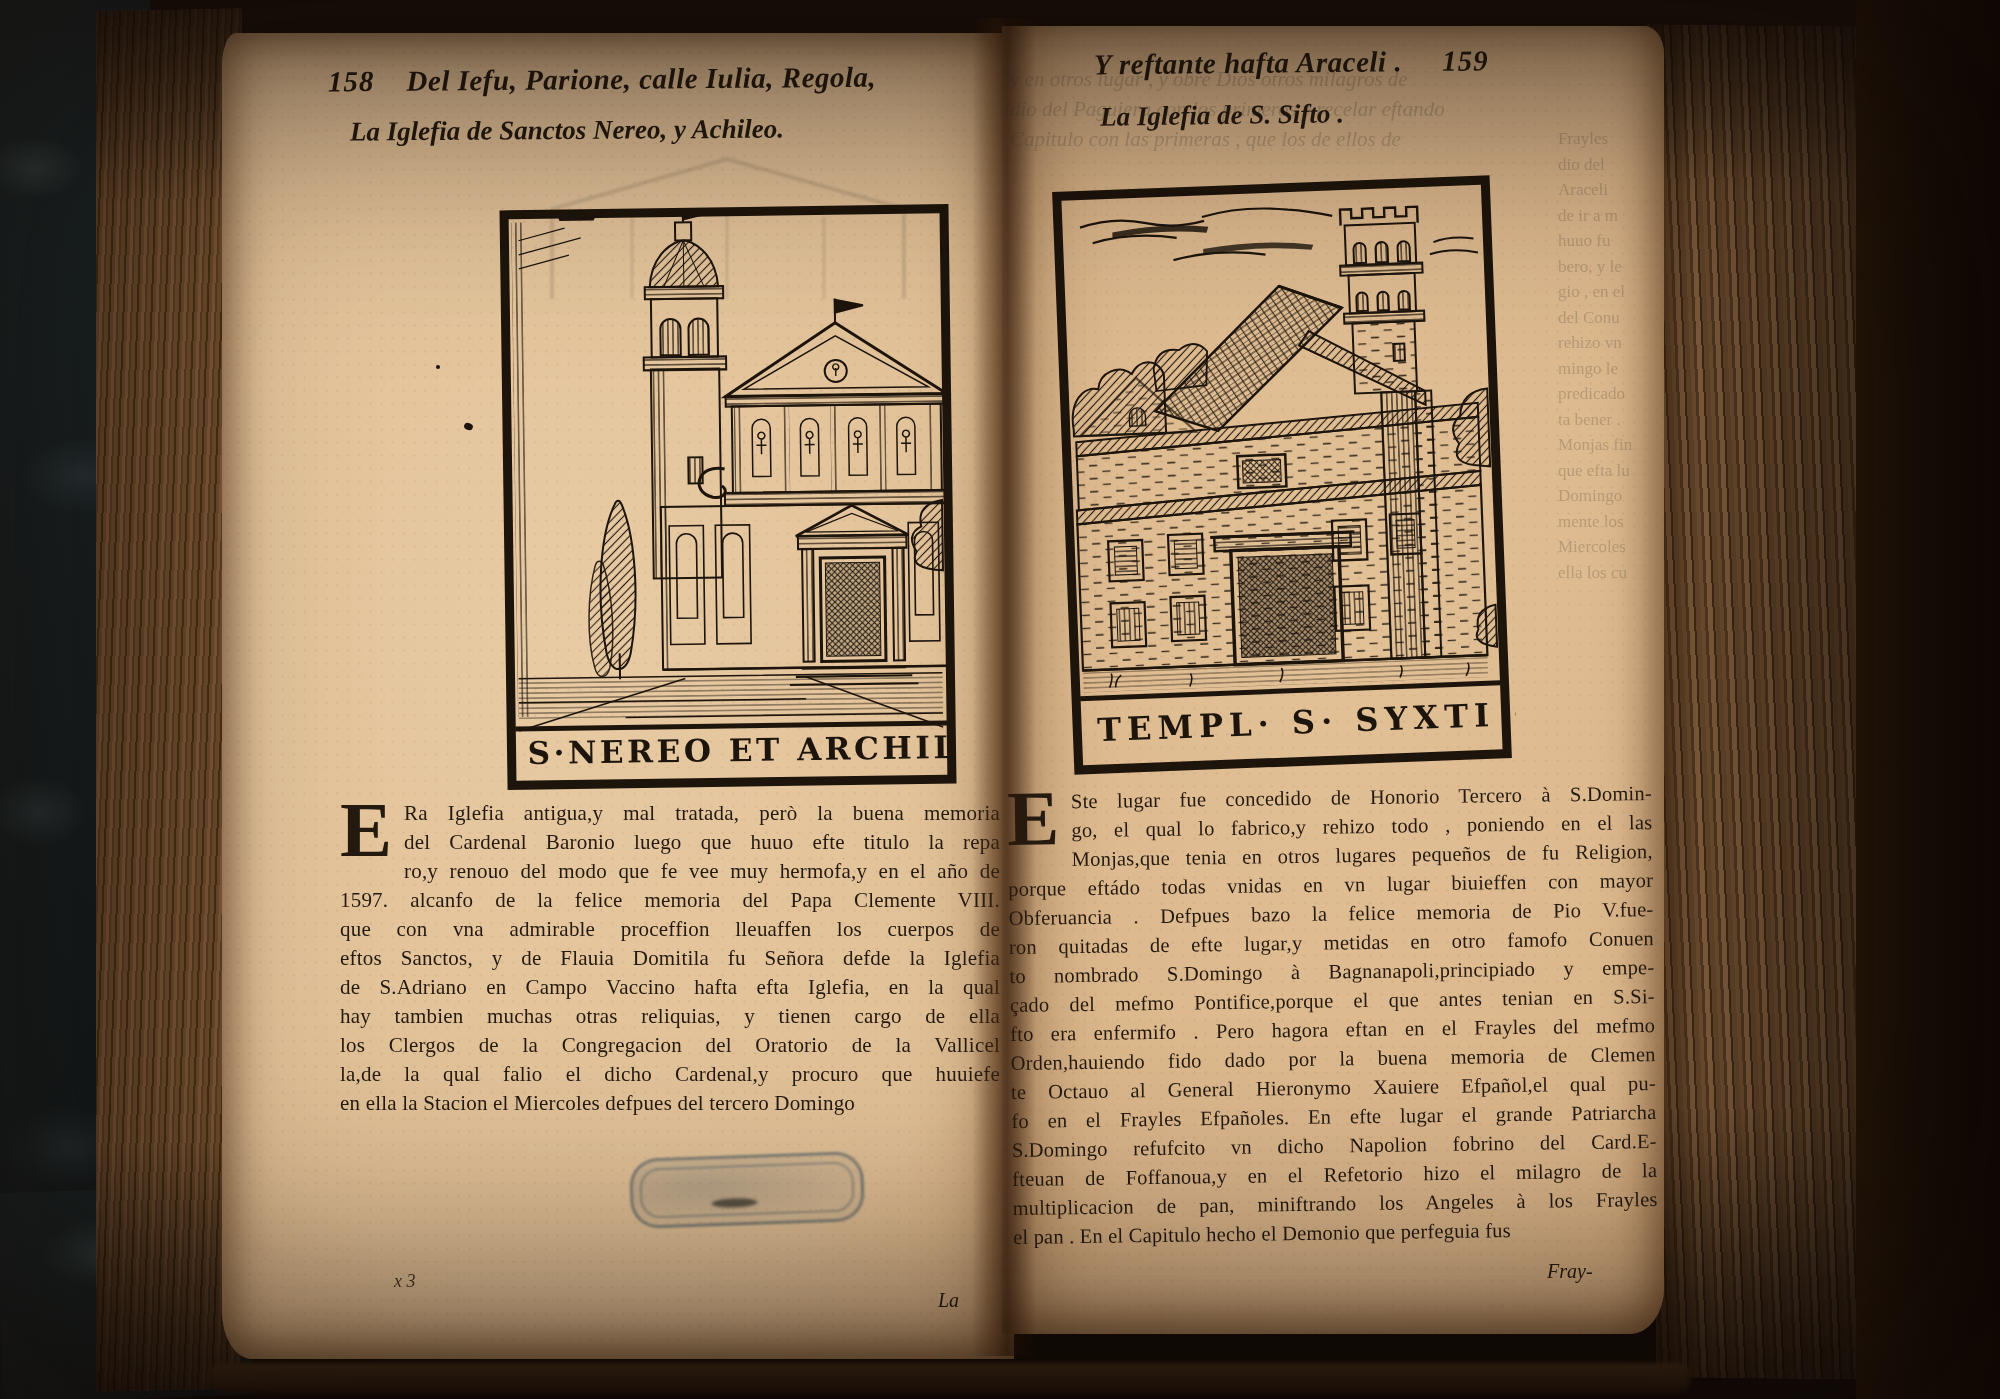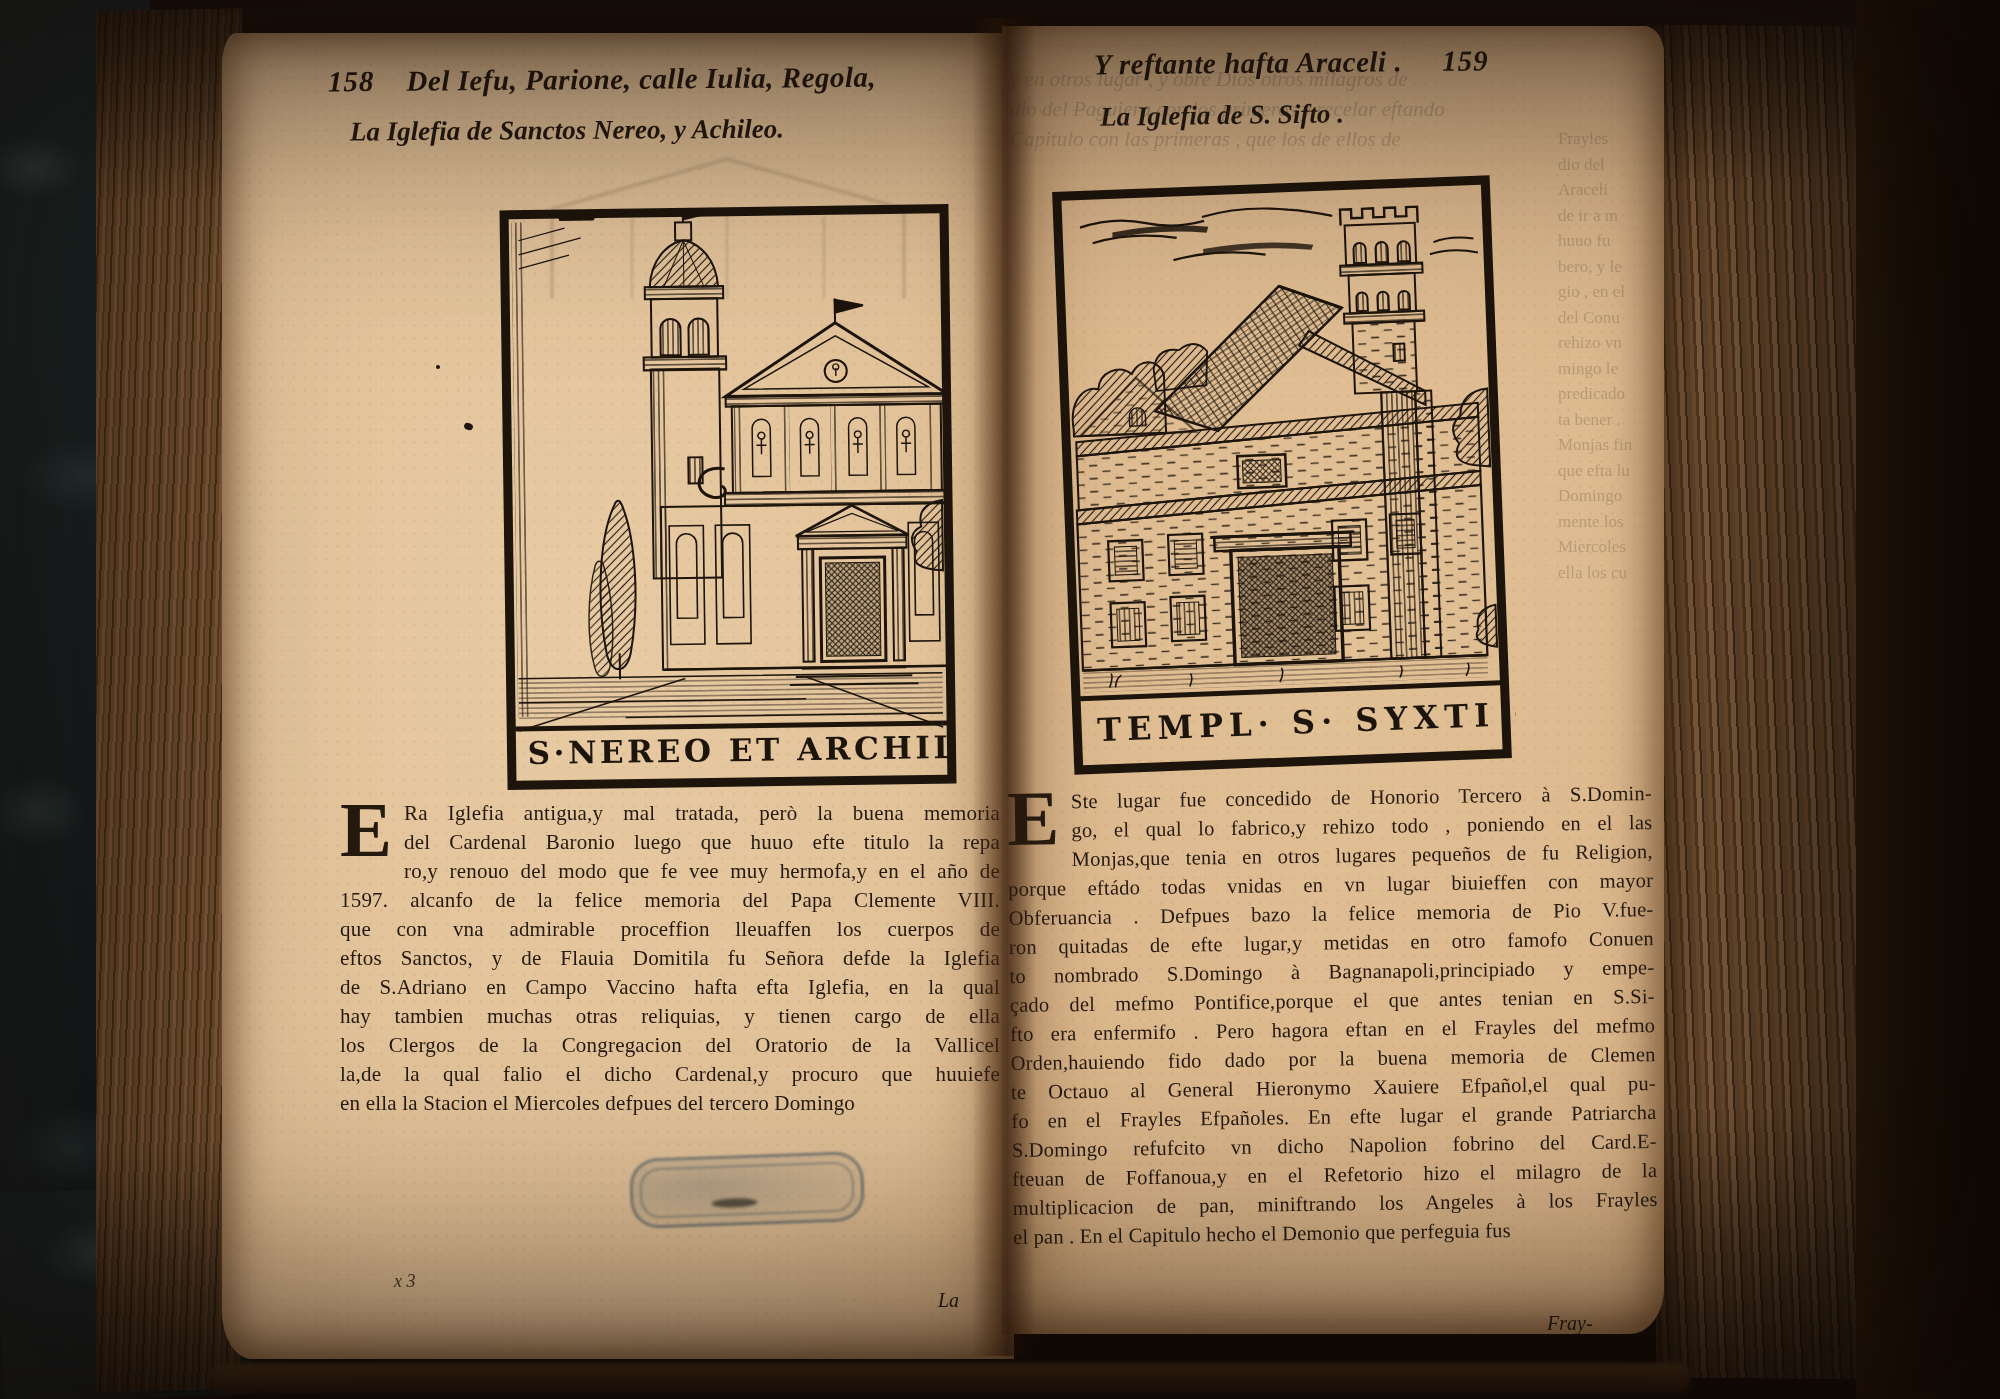--- a/index.html
+++ b/index.html
@@ -370,18 +370,18 @@
           <div class="text-line">Orden,hauiendo fido dado por la buena memoria de Clemen</div>
           <div class="text-line">te Octauo al General Hieronymo Xauiere Efpañol,el qual pu-</div>
           <div class="text-line">fo en el Frayles Efpañoles. En efte lugar el grande Patriarcha</div>
           <div class="text-line">S.Domingo refufcito vn dicho Napolion fobrino del Card.E-</div>
           <div class="text-line">fteuan de Foffanoua,y en el Refetorio hizo el milagro de la</div>
           <div class="text-line">multiplicacion de pan, miniftrando los Angeles à los Frayles</div>
           <div class="text-line">el pan .  En el Capitulo hecho el Demonio que perfeguia fus</div>
         </div>
     </div>
 
-    <div class="catchword ink" style="left:545px;top:1286px;text-align:center;">Fray-</div>
+    <div class="catchword ink" style="left:545px;top:1234px;text-align:center;">Fray-</div>
   </div>
 
   <div class="gutter"></div>
   <div class="vignette"></div>
 </div>
 
 </body></html>

